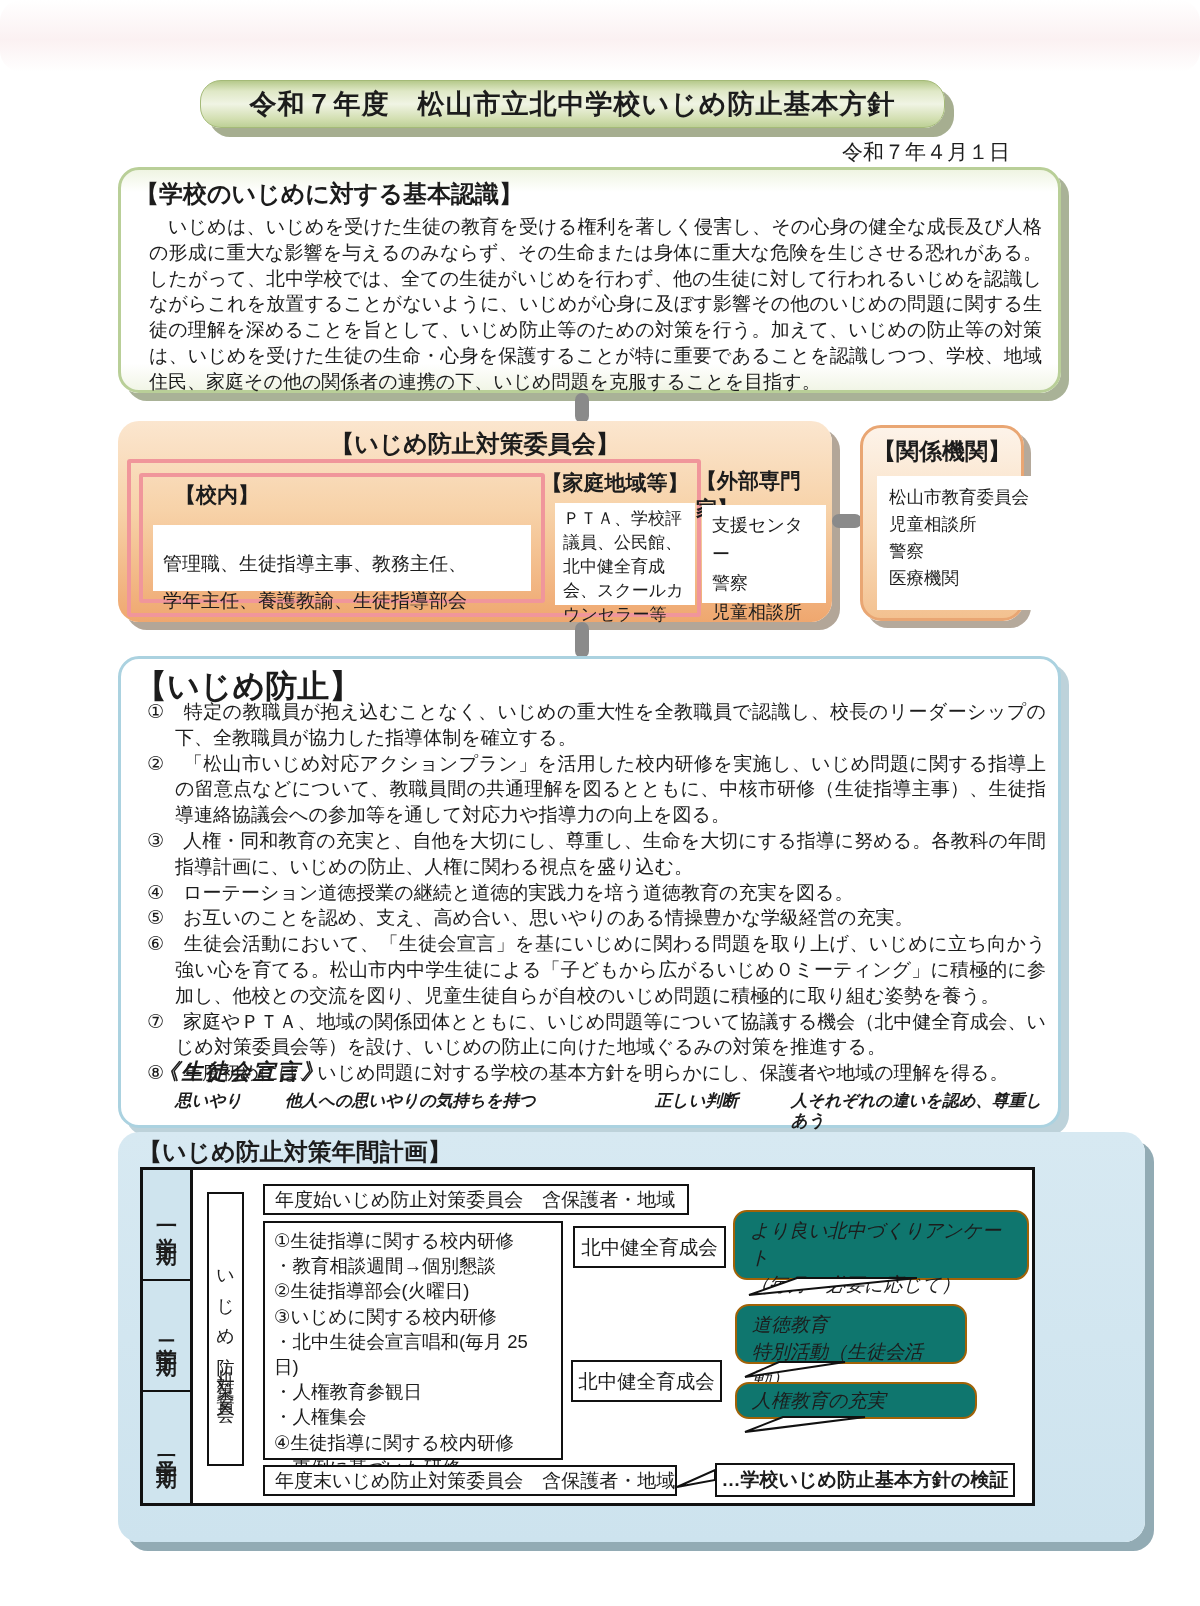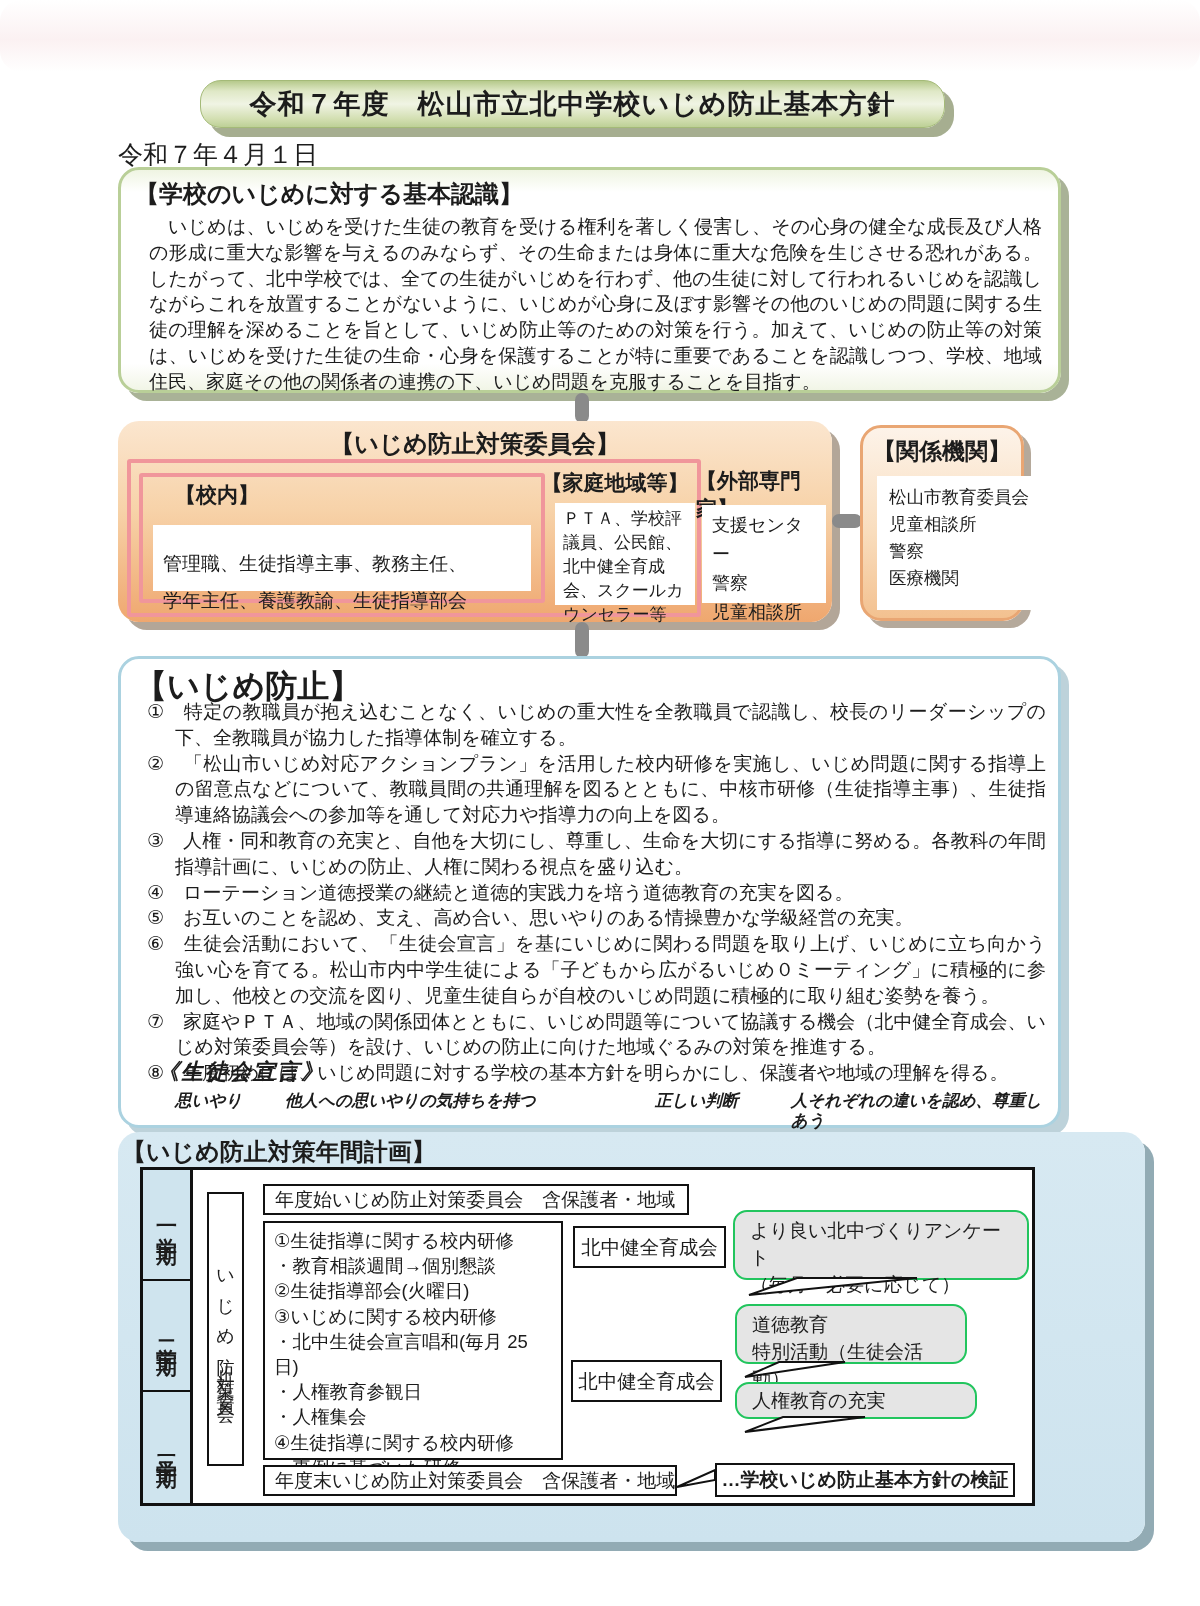--- a/index.html
+++ b/index.html
@@ -13,21 +13,21 @@
   
   .top-tint{left:0;top:0;width:1200px;height:72px;
     background:linear-gradient(180deg,#ffffff 0%,#fbf1f2 55%,#ffffff 100%);}
 
   
   .title-bar{left:200px;top:80px;width:745px;height:48px;
     background:linear-gradient(180deg,#b6c98c 0%,#dfe8c6 22%,#f0f4e4 50%,#d3dfb2 82%,#bdd096 100%);
     border:1px solid #a4ba78;box-shadow:9px 9px 0 0 #a6ae90;
     display:flex;align-items:center;justify-content:center;}
   .title-bar h1{margin:0;font-size:27px;font-weight:600;letter-spacing:1px;}
-  .date-line{left:118px;top:138px;width:892px;font-size:25px;text-align:left;}
+  .date-line{left:118px;top:138px;width:892px;font-size:21px;text-align:right;}
 
   
   .sec1{left:118px;top:167px;width:943px;height:226px;
     border:3px solid #b9cf98;
     background:linear-gradient(180deg,#eff4e2 0%,#ffffff 10%,#ffffff 88%,#f1f5e6 100%);
     box-shadow:8px 8px 0 0 #a9b297;}
   .sec1 h2{margin:0;position:absolute;left:14px;top:8px;font-size:24px;font-weight:600;}
   .sec1 .body{position:absolute;left:28px;top:44px;width:893px;
     font-size:19px;line-height:25.8px;text-indent:1em;text-align:justify;}
 
@@ -75,21 +75,21 @@
   .declaration{position:absolute;left:36px;top:398px;width:889px;
     font-family:"Liberation Serif","DejaVu Serif",serif;font-weight:bold;font-style:italic;}
   .declaration h3{margin:0;font-size:22px;letter-spacing:2px;}
   .decl-row{display:grid;grid-template-columns:96px 356px 122px 1fr;
     column-gap:14px;font-size:16.5px;line-height:20px;margin-top:4px;margin-left:18px;}
 
   
   .sec4{left:118px;top:1132px;width:1027px;height:410px;
     background:linear-gradient(180deg,#d7e9f2 0%,#cde3ee 100%);
     box-shadow:9px 9px 0 0 #92abb4;}
-  .sec4 h2{margin:0;position:absolute;left:4px;top:4px;font-size:24px;font-weight:600;}
+  .sec4 h2{margin:0;position:absolute;left:20px;top:4px;font-size:24px;font-weight:600;}
   .plan-table{position:absolute;left:22px;top:35px;width:895px;height:339px;
     border:3px solid #111;background:#fff;box-sizing:border-box;}
   .term-cell{position:absolute;left:0;width:50px;background:#cfe4ee;
     border-right:3px solid #111;display:flex;align-items:center;justify-content:center;
     box-sizing:border-box;}
   .term-cell span{writing-mode:vertical-rl;text-orientation:upright;
     font-size:21px;font-weight:600;letter-spacing:7px;}
   .t1{top:0;height:111px;border-bottom:2px solid #111;}
   .t2{top:111px;height:111px;border-bottom:2px solid #111;}
   .t3{top:222px;height:111px;}
@@ -101,22 +101,22 @@
     display:flex;align-items:center;padding:0 10px;box-sizing:border-box;white-space:nowrap;}
   .start-bar{left:120px;top:14px;width:426px;height:31px;}
   .end-bar{left:120px;top:295px;width:414px;height:31px;}
   .act-box{position:absolute;left:120px;top:51px;width:300px;height:239px;
     border:2px solid #111;background:#fff;padding:5px 9px;
     font-size:18.5px;line-height:25.2px;box-sizing:border-box;}
   .council{position:absolute;border:2px solid #111;background:#fff;font-size:19.5px;
     display:flex;align-items:center;justify-content:center;box-sizing:border-box;}
   .c1{left:430px;top:56px;width:153px;height:42px;}
   .c2{left:428px;top:190px;width:151px;height:42px;}
-  .bubble{position:absolute;border:2px solid #22c55e;border-radius:14px;background:#e5e5e5;
-    font-size:19px;line-height:27px;padding:5px 15px;box-sizing:border-box;}
+  .bubble{position:absolute;border:2px solid #a16207;border-radius:14px;background:#0f766e;
+    font-size:19px;line-height:27px;padding:5px 15px;box-sizing:border-box;font-style:italic;}
   .b1{left:590px;top:40px;width:296px;height:70px;}
   .b2{left:592px;top:134px;width:232px;height:60px;}
   .b3{left:592px;top:212px;width:242px;height:37px;display:flex;align-items:center;}
   .tail{position:absolute;}
   .verify-box{position:absolute;left:572px;top:293px;width:300px;height:34px;
     border:2px solid #111;background:#fff;font-size:19px;font-weight:bold;
     display:flex;align-items:center;justify-content:center;box-sizing:border-box;white-space:nowrap;}
 </style>
 </head>
 <body>

